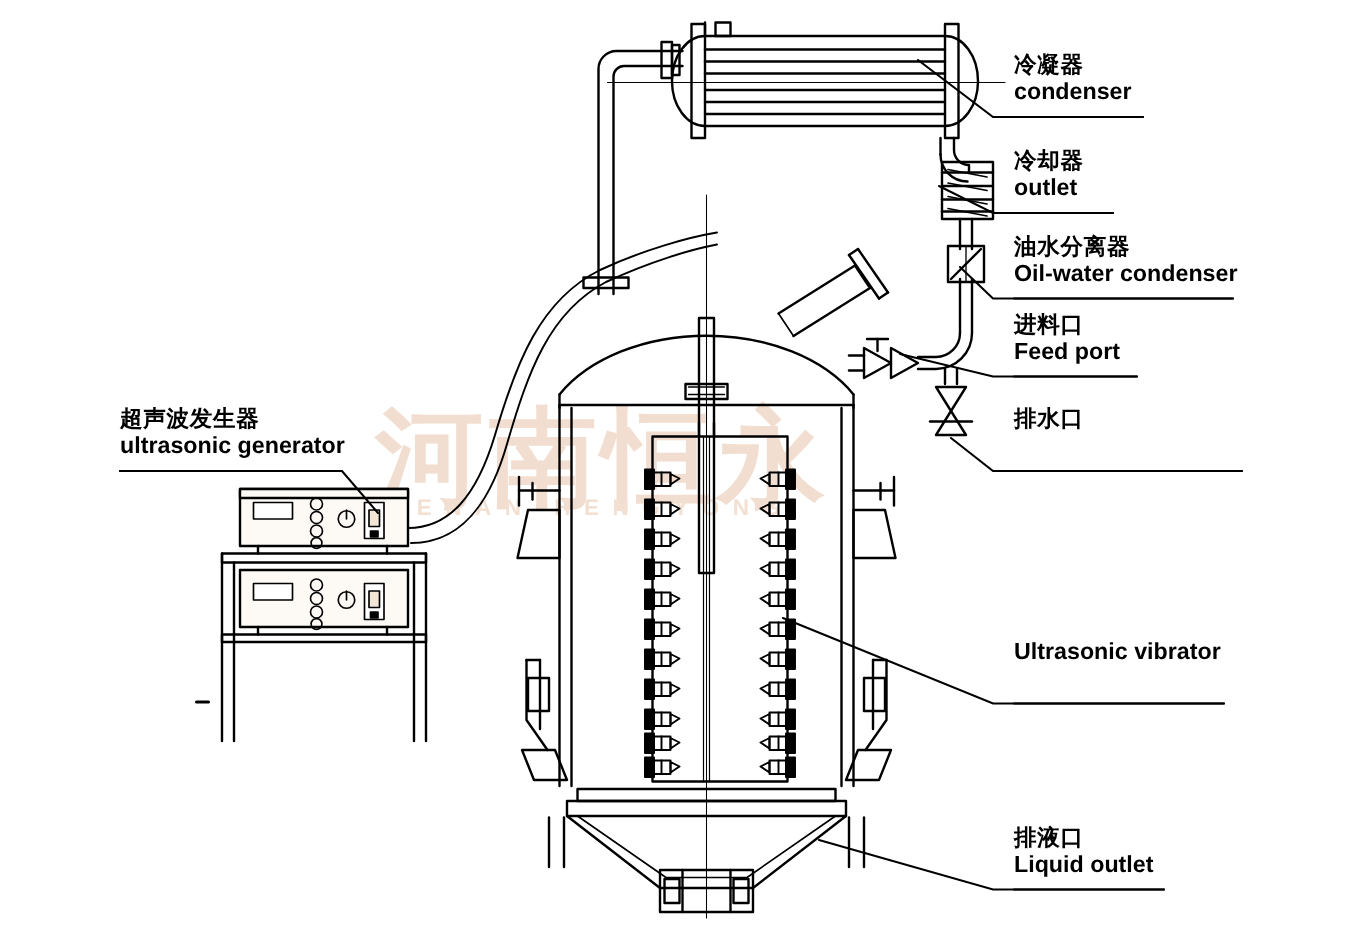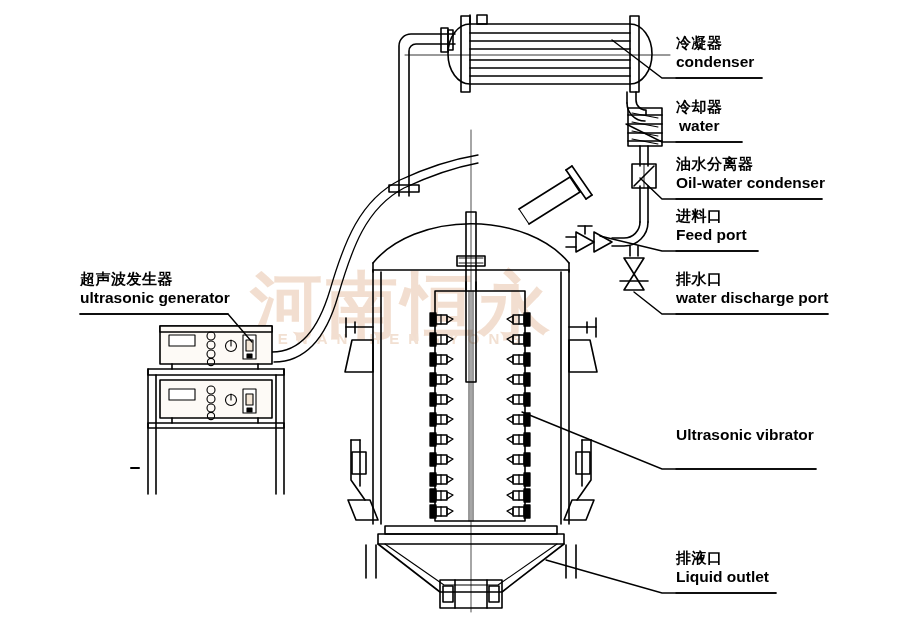--- a/index.html
+++ b/index.html
@@ -47,21 +47,20 @@
     color: #000000;
     line-height: 18px;
     letter-spacing: 0.5px;
   }
   .en {
     font-family: "Liberation Sans", "DejaVu Sans", sans-serif;
     font-size: 15.5px;
     font-weight: 700;
     color: #000000;
     line-height: 19px;
-    text-align: center;
   }
   .wm {
     position: absolute;
     pointer-events: none;
     user-select: none;
   }
   .wm-cn {
     font-family: "DejaVu Sans", "Liberation Sans", sans-serif;
     font-weight: 700;
     font-size: 72px;
@@ -475,36 +474,35 @@
 
   <div class="labels">
 
     <div class="callout" style="left:676px; top:34px;">
       <div class="cn">冷凝器</div>
       <div class="en">condenser</div>
     </div>
 
     <div class="callout" style="left:676px; top:98px;">
       <div class="cn">冷却器</div>
-      <div class="en">water</div>
+      <div class="en">outlet</div>
     </div>
 
     <div class="callout" style="left:676px; top:155px;">
       <div class="cn">油水分离器</div>
       <div class="en">Oil-water condenser</div>
     </div>
 
     <div class="callout" style="left:676px; top:207px;">
       <div class="cn">进料口</div>
       <div class="en">Feed port</div>
     </div>
 
     <div class="callout" style="left:676px; top:270px;">
       <div class="cn">排水口</div>
-      <div class="en">water discharge port</div>
     </div>
 
     <div class="callout" style="left:676px; top:425px;">
       <div class="en">Ultrasonic vibrator</div>
     </div>
 
     <div class="callout" style="left:676px; top:549px;">
       <div class="cn">排液口</div>
       <div class="en">Liquid outlet</div>
     </div>

